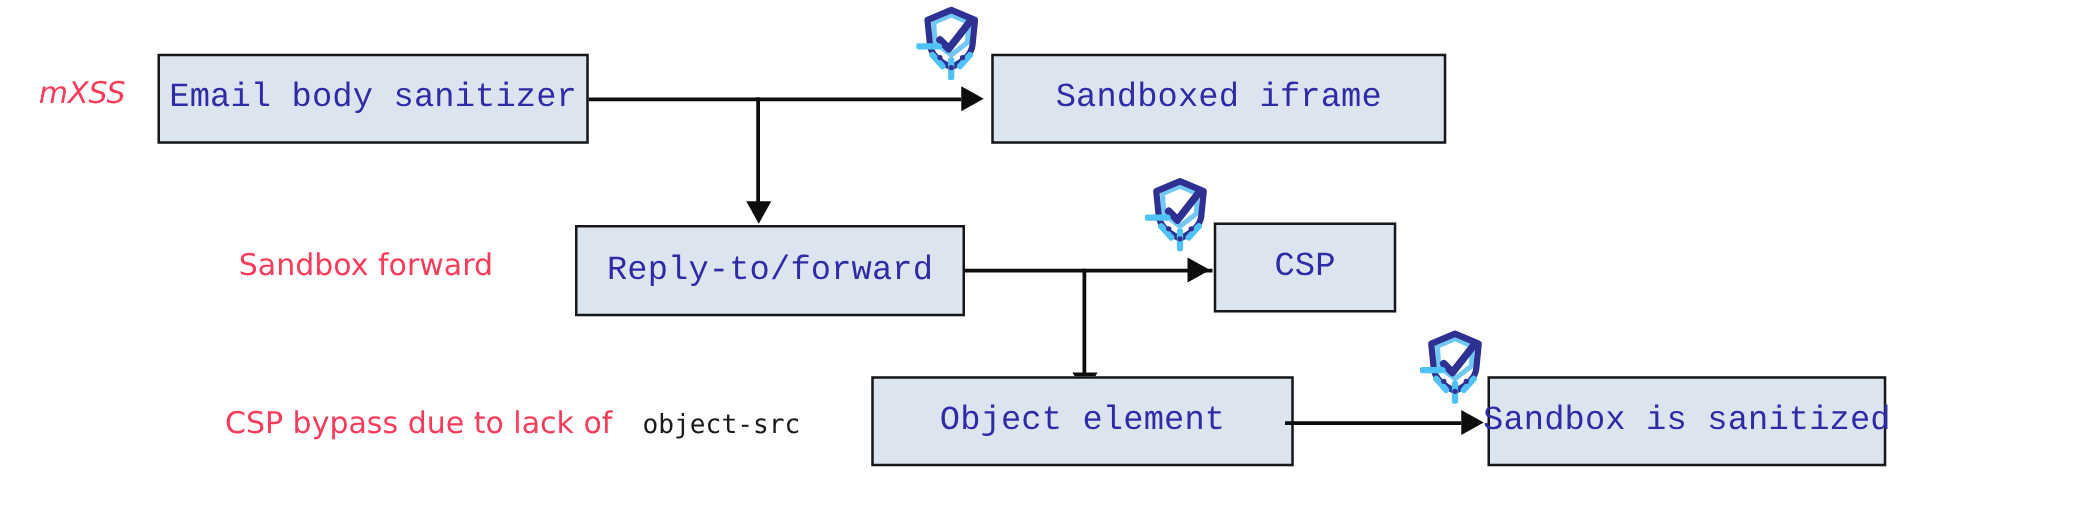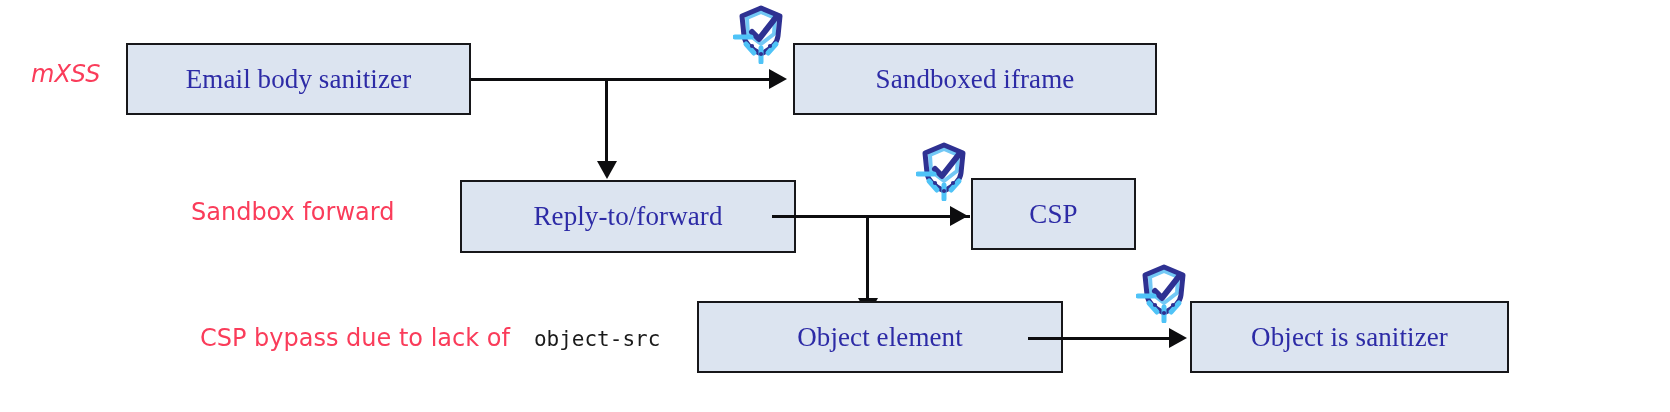--- a/index.html
+++ b/index.html
@@ -24,21 +24,21 @@
   
   .node {
     position: absolute;
     box-sizing: border-box;
     background: #dce4f0;
     border: 2px solid #17171a;
     display: flex;
     align-items: center;
     justify-content: center;
     color: #2d2ba6;
-    font-family: Liberation Serif, serif;
+    font-family: Liberation Mono, monospace;
     font-size: 27px;
     font-weight: 400;
     letter-spacing: 0.1px;
     white-space: nowrap;
   }
   
   .tag {
     position: absolute;
     color: #fa3c5a;
     font-family: "DejaVu Sans", sans-serif;
@@ -125,21 +125,21 @@
     <span>Sandboxed iframe</span>
   </div>
 
   <div class="vline" style="left:605px; top:78px; height:85px;"></div>
   <div class="arrow-d" style="left:597px; top:161px;"></div>
 
   <div class="tag" style="left:191px; top:198px;">
     <span>Sandbox forward</span>
   </div>
 
-  <div class="node" style="left:460px; top:180px; width:336px; height:73px;">
+  <div class="node" style="left:460px; top:180px; width:312px; height:73px;">
     <span>Reply-to/forward</span>
   </div>
 
   <div class="hline" style="left:772px; top:215px; width:198px;"></div>
   <div class="arrow-r" style="left:950px; top:206px;"></div>
 
   <div class="shield-icon" style="left:916px; top:141px;">
     <svg viewBox="0 0 56 60" xmlns="http://www.w3.org/2000/svg">
       <path d="M14 14 L28 8 L42 14 L41 30 L28 40 L15 30 Z" fill="none" stroke="#72c8f5" stroke-width="4" stroke-linejoin="round"></path>
       <path d="M9 12 L28 4 L47 12 L45 32 Q44 42 28 50 Q12 42 11 32 Z" fill="none" stroke="#2e3192" stroke-width="5" stroke-linejoin="round" stroke-linecap="round"></path>
@@ -147,33 +147,33 @@
       <line x1="2" y1="33" x2="18" y2="33" stroke="#4fc3f7" stroke-width="5" stroke-linecap="round"></line>
       <line x1="28" y1="44" x2="28" y2="58" stroke="#4fc3f7" stroke-width="5" stroke-linecap="round"></line>
       <line x1="13" y1="40" x2="21" y2="49" stroke="#4fc3f7" stroke-width="5" stroke-linecap="round"></line>
       <line x1="43" y1="40" x2="35" y2="49" stroke="#4fc3f7" stroke-width="5" stroke-linecap="round"></line>
       <circle cx="19" cy="42" r="2.1" fill="#2e3192"></circle>
       <circle cx="37" cy="42" r="2.1" fill="#2e3192"></circle>
       <circle cx="28" cy="50" r="2.1" fill="#2e3192"></circle>
     </svg>
   </div>
 
-  <div class="node" style="left:971px; top:178px; width:165px; height:72px;">
+  <div class="node" style="left:971px; top:178px; width:146px; height:72px;">
     <span>CSP</span>
   </div>
 
   <div class="vline" style="left:866px; top:215px; height:85px;"></div>
   <div class="arrow-d" style="left:858px; top:298px;"></div>
 
-  <div class="tag" style="left:200px; top:324px;justify-content:center;">
+  <div class="tag" style="left:180px; top:324px;justify-content:center;">
     <span>CSP bypass due to lack of</span>
     <span class="mono">object-src</span>
   </div>
 
-  <div class="node" style="left:697px; top:301px; width:366px; height:72px;">
+  <div class="node" style="left:697px; top:301px; width:338px; height:72px;">
     <span>Object element</span>
   </div>
 
   <div class="hline" style="left:1028px; top:337px; width:141px;"></div>
   <div class="arrow-r" style="left:1169px; top:328px;"></div>
 
   <div class="shield-icon" style="left:1136px; top:263px;">
     <svg viewBox="0 0 56 60" xmlns="http://www.w3.org/2000/svg">
       <path d="M14 14 L28 8 L42 14 L41 30 L28 40 L15 30 Z" fill="none" stroke="#72c8f5" stroke-width="4" stroke-linejoin="round"></path>
       <path d="M9 12 L28 4 L47 12 L45 32 Q44 42 28 50 Q12 42 11 32 Z" fill="none" stroke="#2e3192" stroke-width="5" stroke-linejoin="round" stroke-linecap="round"></path>
@@ -182,16 +182,16 @@
       <line x1="28" y1="44" x2="28" y2="58" stroke="#4fc3f7" stroke-width="5" stroke-linecap="round"></line>
       <line x1="13" y1="40" x2="21" y2="49" stroke="#4fc3f7" stroke-width="5" stroke-linecap="round"></line>
       <line x1="43" y1="40" x2="35" y2="49" stroke="#4fc3f7" stroke-width="5" stroke-linecap="round"></line>
       <circle cx="19" cy="42" r="2.1" fill="#2e3192"></circle>
       <circle cx="37" cy="42" r="2.1" fill="#2e3192"></circle>
       <circle cx="28" cy="50" r="2.1" fill="#2e3192"></circle>
     </svg>
   </div>
 
   <div class="node" style="left:1190px; top:301px; width:319px; height:72px;">
-    <span>Object is sanitizer</span>
+    <span>Sandbox is sanitized</span>
   </div>
 
 </div>
 
 </body></html>

